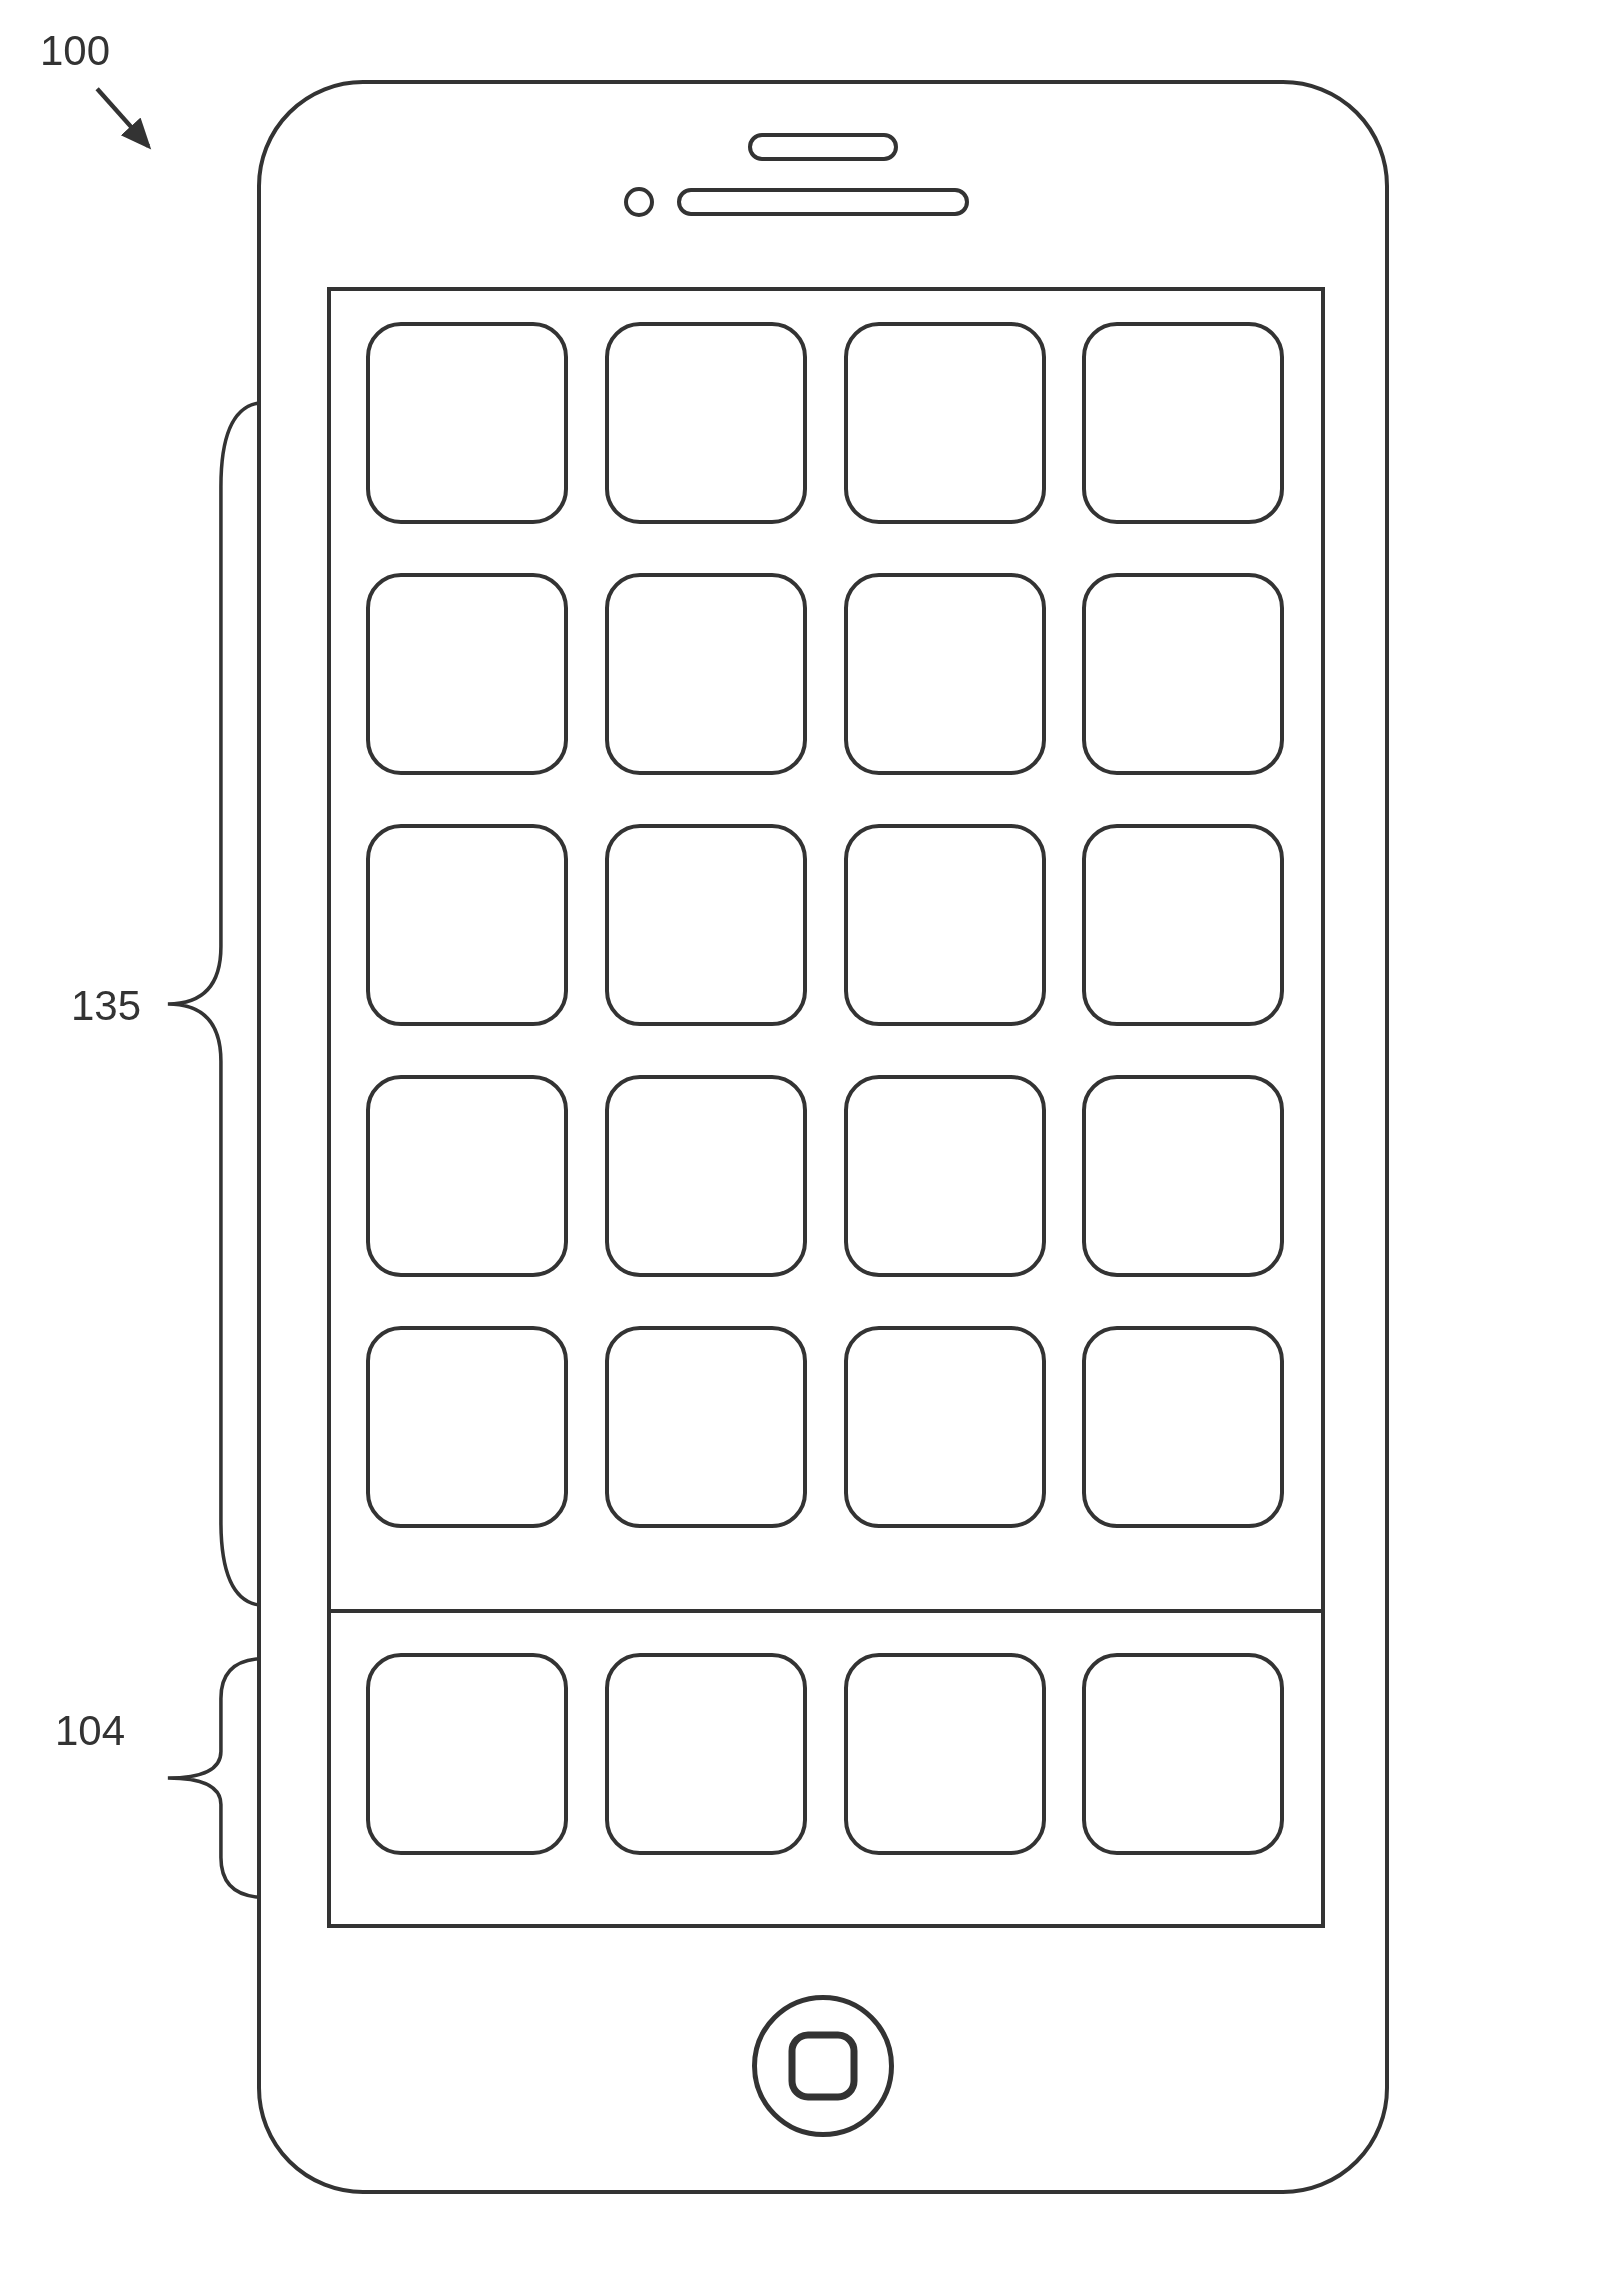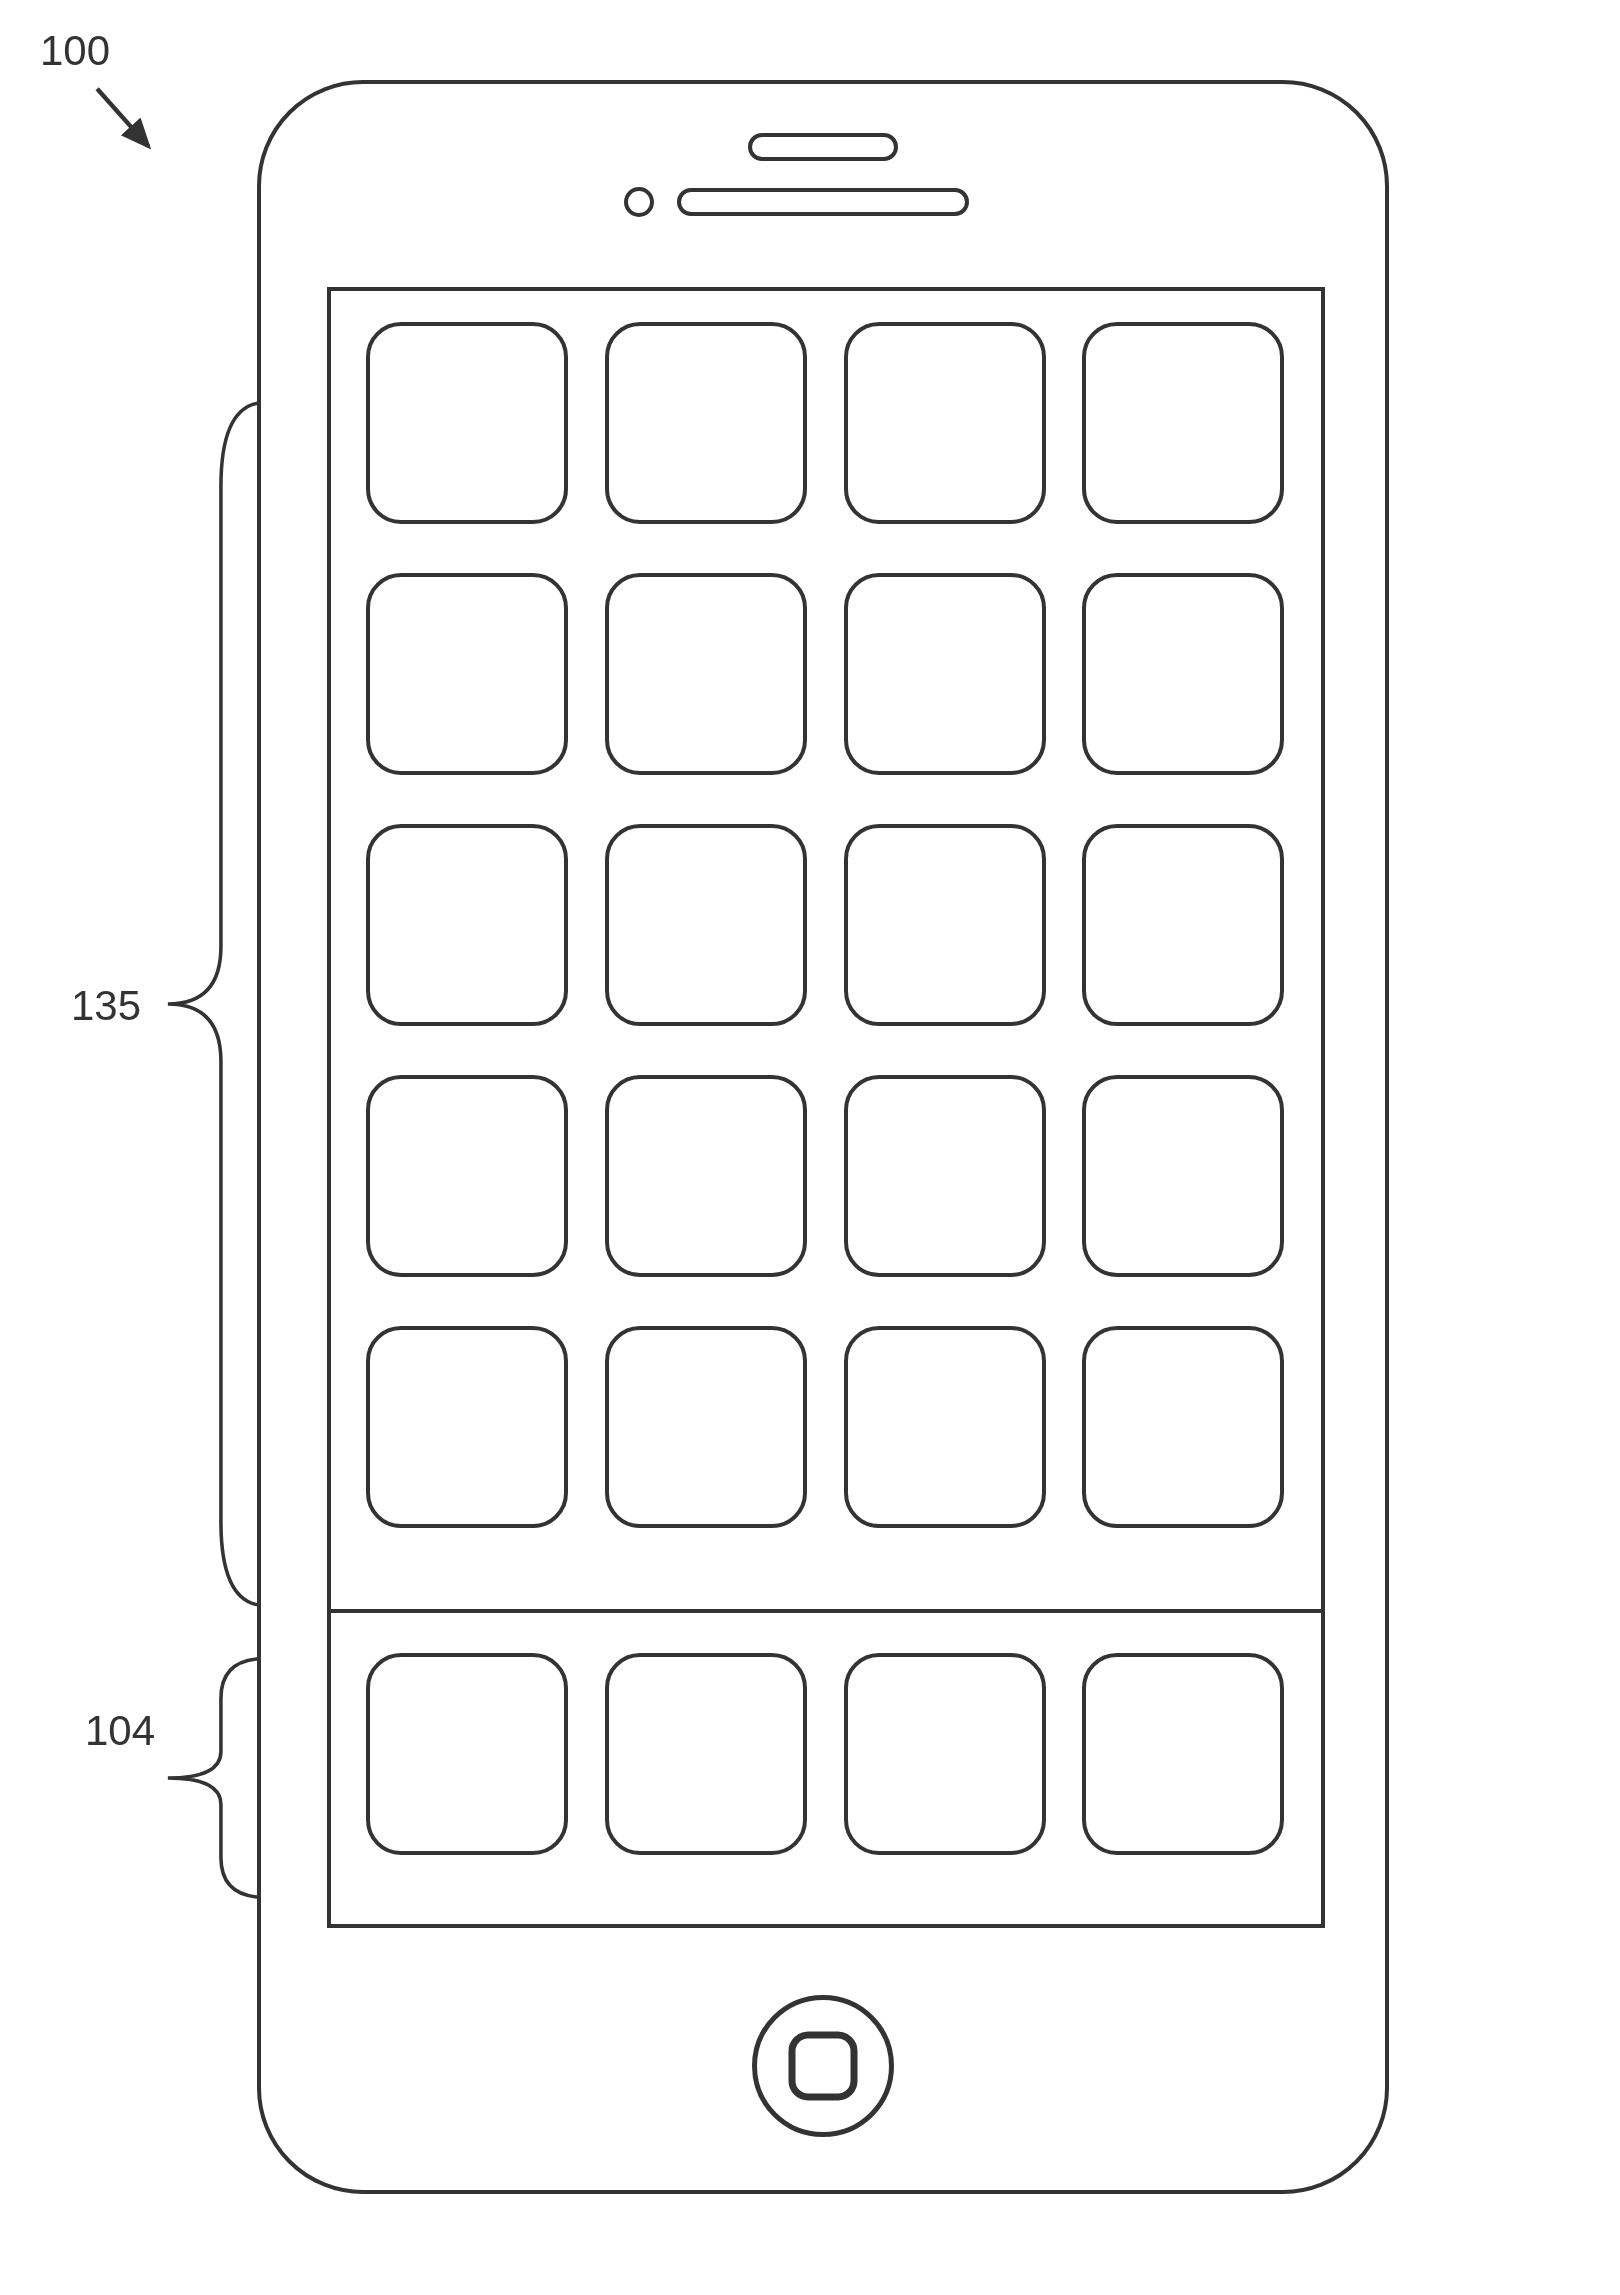--- a/index.html
+++ b/index.html
@@ -27,21 +27,21 @@
     }
     .label-100 {
       left: 40px;
       top: 26.5px;
     }
     .label-102 {
       left: 71px;
       top: 982px;
     }
     .label-104 {
-      left: 85px;
+      left: 55px;
       top: 1707px;
     }
     .brace {
       position: absolute;
       stroke: #333;
       stroke-width: 4;
       fill: none;
     }
     .brace-102 {
       left: 159px;

